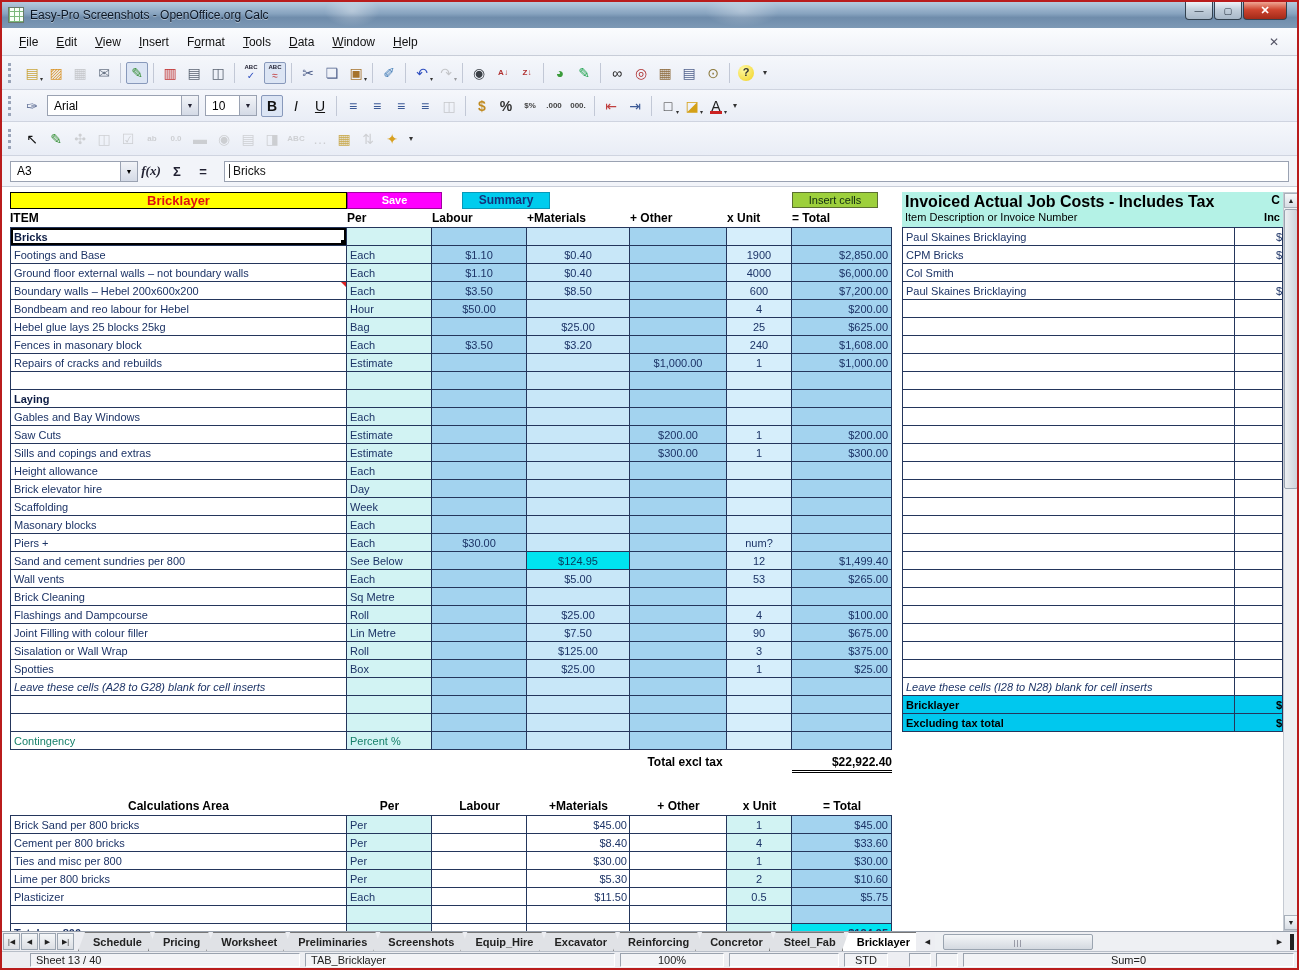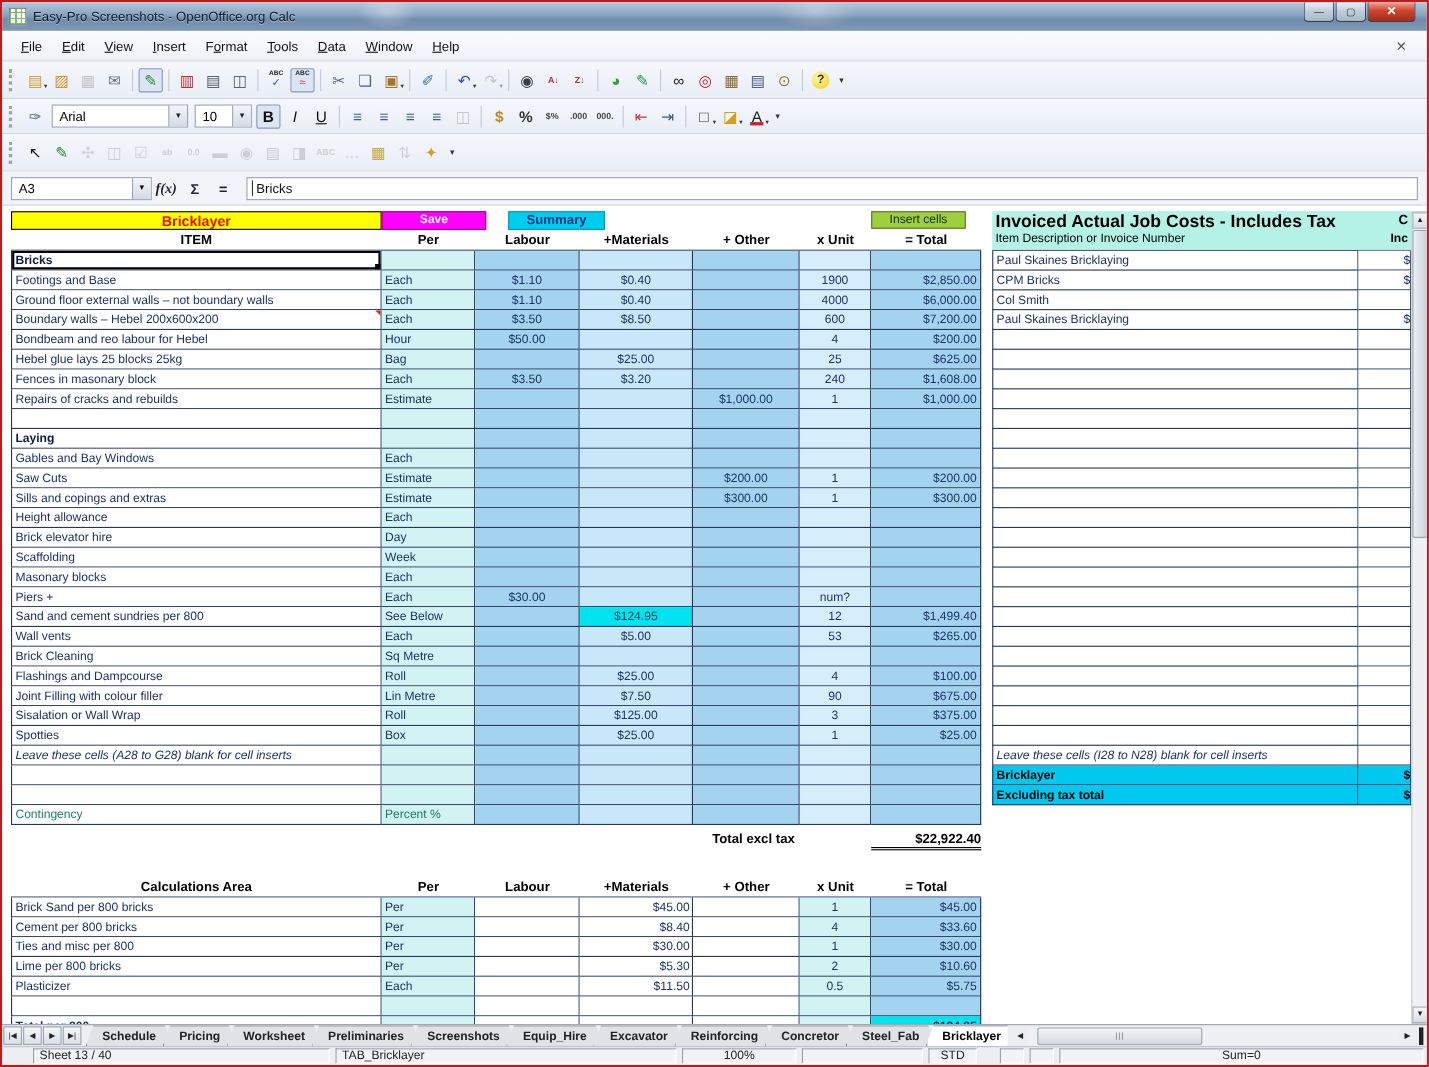--- a/index.html
+++ b/index.html
@@ -37,21 +37,21 @@
   .tbi .lbl { position:absolute; top:1px; left:0; right:0; font-size:6px; font-weight:bold; text-align:center; color:#223; }
   .tbi.haslbl .g { margin-top:6px; font-size:10px; }
   .tbi .dd { position:absolute; right:-1px; bottom:1px; font-size:6px; color:#333; }
   .tbi.bubble .g { background:radial-gradient(circle at 35% 30%, #fff9a0, #f0d020); border-radius:50%; width:16px; height:16px; display:flex; align-items:center; justify-content:center; font-weight:bold; font-size:11px; }
   .tbi .ubar { position:absolute; bottom:2px; left:4px; right:4px; height:3px; }
   .tbi.sm { min-width:12px; } .tbi.sm .g { font-size:8px; }
   .sep { width:1px; height:20px; background:#c2c8d6; margin:0 4px; }
   .combo { height:21px; background:#fff; border:1px solid #9aa2b2; display:flex; align-items:center; font-size:12px; padding-left:6px; margin:0 3px; }
   .combo .cv { flex:1; }
   .combo .cdd { width:17px; height:100%; background:linear-gradient(#f2f4f8,#d4dae6); border-left:1px solid #9aa2b2; display:flex; align-items:center; justify-content:center; font-size:7px; color:#223; }
-  .combo.font { width:124px; } .combo.size { width:52px; }
+  .combo.font { width:152px; } .combo.size { width:52px; }
 
   
   .fbar { height:31px; background:#f2f4f9; border-bottom:1px solid #c8cdd8; display:flex; align-items:center; padding:0 8px; }
   .namebox { width:128px; height:21px; background:#fff; border:1px solid #9aa2b2; display:flex; align-items:center; font-size:12px; padding-left:6px; }
   .namebox .cdd { margin-left:auto; width:17px; height:100%; background:linear-gradient(#f2f4f8,#d4dae6); border-left:1px solid #9aa2b2; display:flex; align-items:center; justify-content:center; font-size:7px; }
   .fico { min-width:26px; text-align:center; font-size:13px; font-weight:bold; color:#223; }
   .fico.fx { font-style:italic; font-family:"Liberation Serif", serif; }
   .finput { flex:1; height:21px; background:#fff; border:1px solid #9aa2b2; font-size:12px; display:flex; align-items:center; padding-left:4px; margin-left:8px; color:#111; }
   .caret { width:1px; height:14px; background:#333; margin-right:3px; }
 
@@ -59,21 +59,21 @@
   .sheet { position:relative; height:744px; background:#fff; overflow:hidden; font-size:11px; }
 
   .mtable { position:absolute; left:8px; top:5px; width:882px; }
   .band1 { position:relative; height:17px; }
   .hbtn { position:absolute; top:0; height:17px; text-align:center; font-weight:bold; line-height:15px; }
   .btn-brick { left:0; width:337px; background:var(--accent_yellow); border:1px solid #000; color:var(--title_red); font-size:13px; }
   .btn-save  { left:337px; width:95px; background:var(--accent_magenta); border:1px solid #a000a0; color:#fff; font-size:11px; }
   .btn-sum   { left:452px; width:88px; background:var(--accent_cyan_button); border:1px solid #0898b8; color:#14337c; font-size:12px; }
   .btn-ins   { left:782px; width:86px; height:16px; background:var(--accent_green_button); border:1px solid #5a7030; color:#102a10; font-size:11px; font-weight:normal; }
   .band2 { display:flex; height:18px; align-items:center; font-weight:bold; font-size:12px; color:#000; }
-  .band2 span { text-align:center; }
+  .band2 span { }
   .w0{width:337px;flex:none} .w1{width:85px;flex:none} .w2{width:95px;flex:none} .w3{width:103px;flex:none} .w4{width:97px;flex:none} .w5{width:65px;flex:none} .w6{width:100px;flex:none}
 
   .rows { border-top:1px solid var(--grid_border); }
   .row { display:flex; height:18px; }
   .cell { position:relative; border-right:1px solid var(--grid_border); border-bottom:1px solid var(--grid_border); color:var(--cell_text); display:flex; align-items:center; overflow:hidden; white-space:nowrap; }
   .row .cell:first-child { border-left:1px solid var(--grid_border); }
   .c-item { background:#fff; padding-left:3px; }
   .c-per  { background:var(--col_per_bg); padding-left:3px; }
   .c-lab  { background:var(--col_blue_med); justify-content:center; }
   .c-mat  { background:var(--col_blue_light); justify-content:center; }

